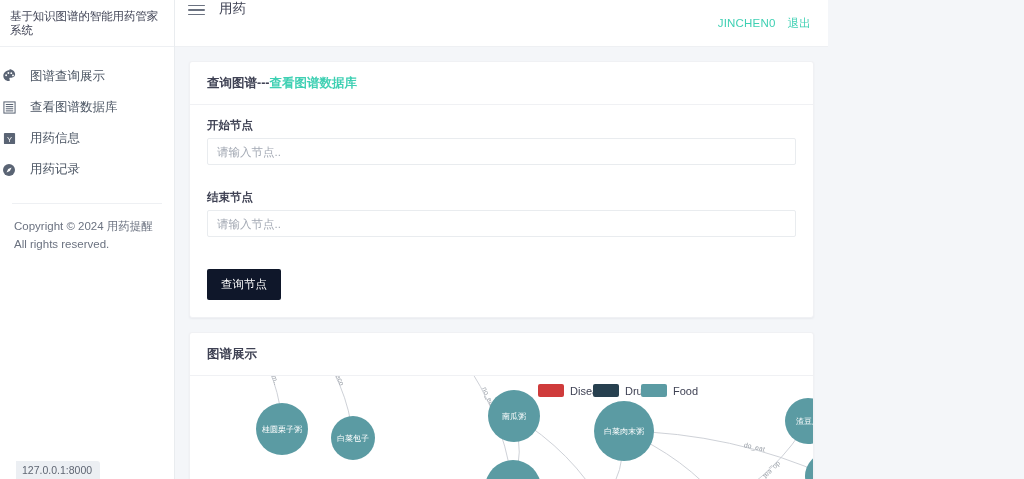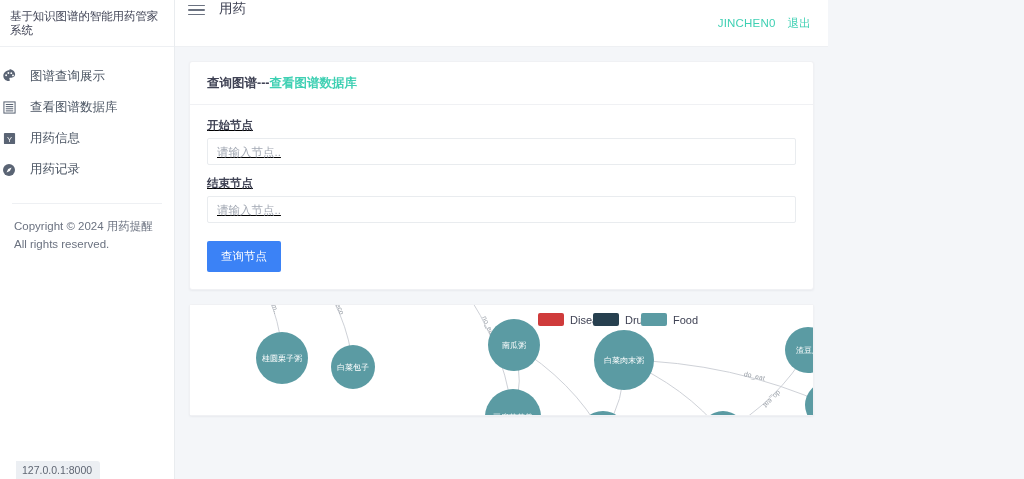--- a/index.html
+++ b/index.html
@@ -75,36 +75,36 @@
     border: 1px solid #f0f1f4;
   }
   .card-head {
     padding: 13px 17px 12px 17px;
     border-bottom: 1px solid #f0f1f4;
     font-size: 12.5px; font-weight: bold; color: #3f4254;
   }
   .card-head .accent { color: #3fd0b3; cursor: pointer; }
   .card-body { padding: 13px 17px 17px 17px; }
 
-  .form-group { margin-bottom: 11px; text-decoration: underline; }
+  .form-group { margin-bottom: 25px; }
   .form-label {
     display: block; font-size: 11.5px; font-weight: bold;
     color: #3f4254; margin-bottom: 5px;
   }
   .form-input {
     display: block; width: 100%; height: 27px;
     border: 1px solid #e9ecef; border-radius: 2px;
     padding: 8px 9px; font-size: 11.5px; color: #3f4254;
     font-family: "Liberation Sans", "DejaVu Sans", sans-serif;
     background: #ffffff; outline: none;
   }
   .form-input::placeholder { color: #a2a8b3; }
   .btn-primary {
     margin-top: 7px;
-    background: #3b82f6; color: #ffffff;
+    background: #0f172a; color: #ffffff;
     border: none; border-radius: 2px;
     padding: 8px 14px; font-size: 11.5px; cursor: pointer;
     font-family: "Liberation Sans", "DejaVu Sans", sans-serif;
   }
 
   #graph-card { margin-top: 14px; }
   #graph-canvas { position: relative; height: 110px; overflow: hidden; background: #ffffff; }
   #graph-canvas svg { position: absolute; left: 0; top: 0; }
 
   .legend { position: absolute; top: 8px; display: flex; align-items: center; gap: 6px; }
@@ -215,20 +215,21 @@
           <div class="form-group">
             <label class="form-label">结束节点</label>
             <input class="form-input" type="text" placeholder="请输入节点.." style="">
           </div>
 
           <button class="btn-primary">查询节点</button>
         </div>
       </section>
 
       <section class="card" id="graph-card">
+        <div class="card-head">图谱展示</div>
         <div id="graph-canvas">
           <svg id="graph-svg" width="1012" height="110">
               <path d="M60,-40 Q90.88,3.3 92,53" fill="none" stroke="#c8ccd2" stroke-width="0.9"></path>
               <text x="79.94239999999999" y="-4.335999999999997" font-size="7" fill="#9aa0a8" text-anchor="middle" font-family="Liberation Sans, sans-serif" transform="rotate(71.01237591212984 79.94239999999999 -4.335999999999997)">recomm..</text>
               <path d="M120,-40 Q157.82,6.7 163,62" fill="none" stroke="#c8ccd2" stroke-width="0.9"></path>
               <text x="147.4284" y="3.7715000000000014" font-size="7" fill="#9aa0a8" text-anchor="middle" font-family="Liberation Sans, sans-serif" transform="rotate(67.14123812013436 147.4284 3.7715000000000014)">reco</text>
               <path d="M252,-45 Q312.62,26.4 323,112" fill="none" stroke="#c8ccd2" stroke-width="0.9"></path>
               <text x="296.3844" y="22.1355" font-size="7" fill="#9aa0a8" text-anchor="middle" font-family="Liberation Sans, sans-serif" transform="rotate(65.66612343095326 296.3844 22.1355)">no_eat</text>
               <path d="M324,40 Q335.02,76.1 323,112" fill="none" stroke="#c8ccd2" stroke-width="0.9"></path>
               <path d="M324,40 Q382.9,76.1 413,130" fill="none" stroke="#c8ccd2" stroke-width="0.9"></path>

